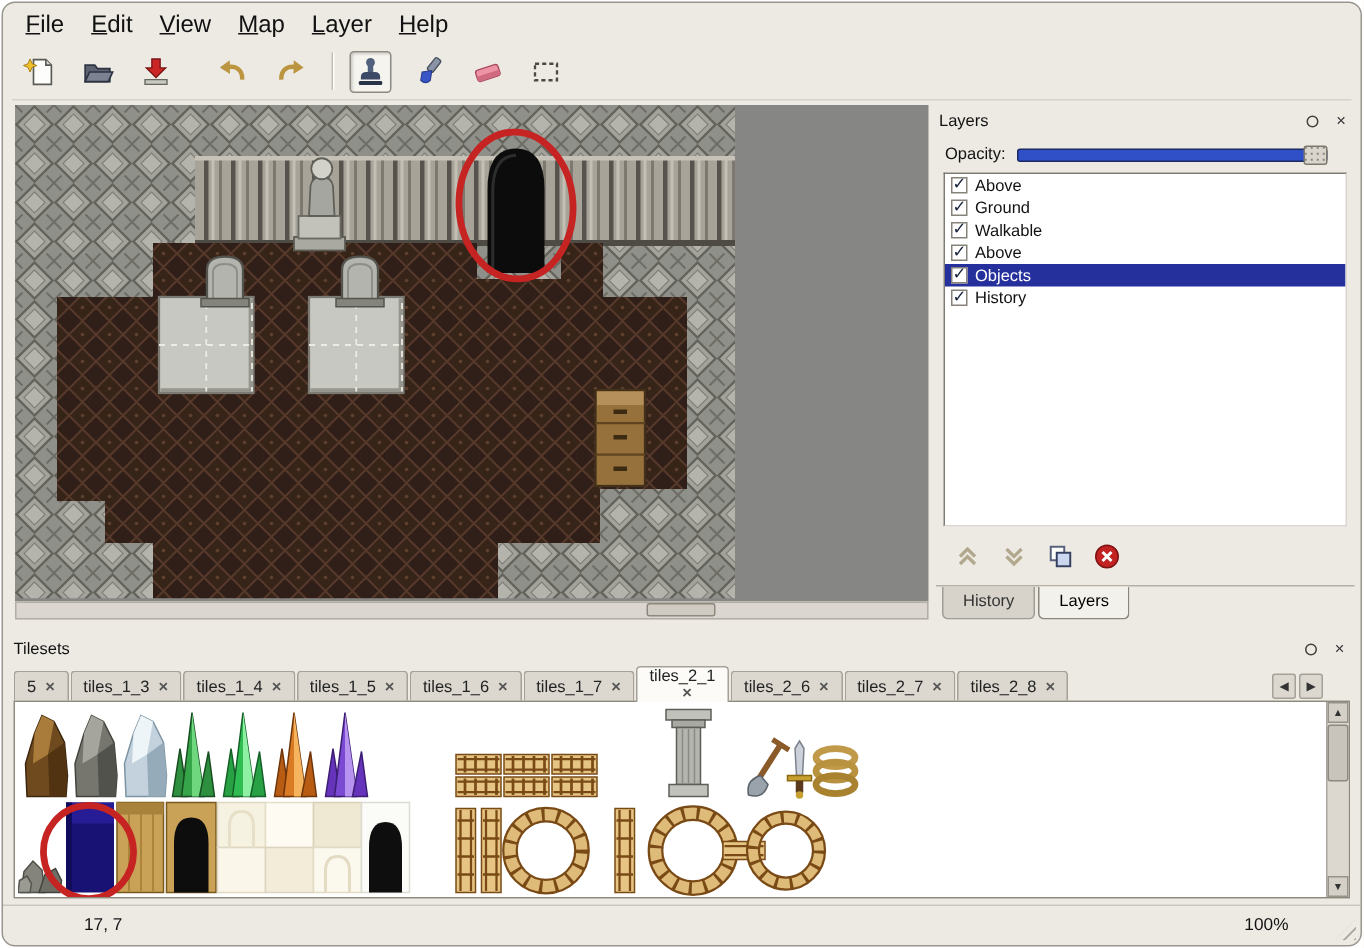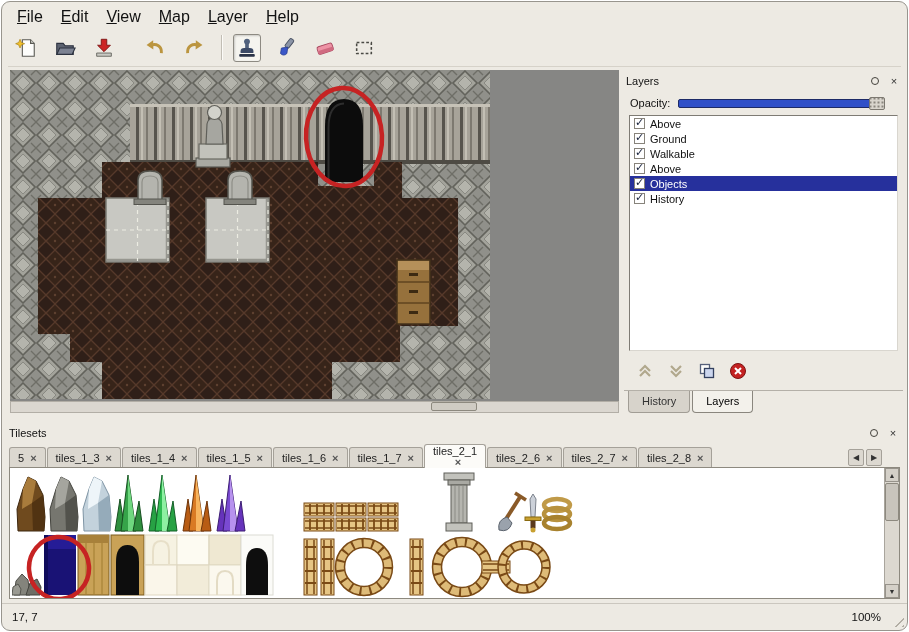--- a/index.html
+++ b/index.html
@@ -94,22 +94,22 @@
            background:#d4d0c8;border:1px solid #97938b;}
   .vscroll .sbtn.up{top:0;}
   .vscroll .sbtn.down{bottom:0;}
   .vscroll .vthumb{position:absolute;left:0;top:15px;width:14px;height:38px;
            background:#c8c4bc;border:1px solid #8d897f;border-radius:2px;}
 
   
   .statusbar{position:absolute;left:0;right:0;bottom:1px;height:26px;display:flex;
              align-items:center;font-size:11.5px;padding:0 10px;
              border-top:1px solid #cbc7bf;}
-  .status-coords{flex:1;}
-  .status-zoom{margin-right:16px;}
+  .status-coords{flex:1;margin-left:44px;}
+  .status-zoom{margin-right:38px;}
   .resize-grip{position:absolute;right:3px;bottom:3px;width:14px;height:14px;
       background:repeating-linear-gradient(315deg,#b2aea4 0 1.5px,transparent 1.5px 5px);
       clip-path:polygon(100% 0,100% 100%,0 100%);}
 </style>
 </head>
 <body>
 
 <div class="window">
 
   <div class="menubar">

